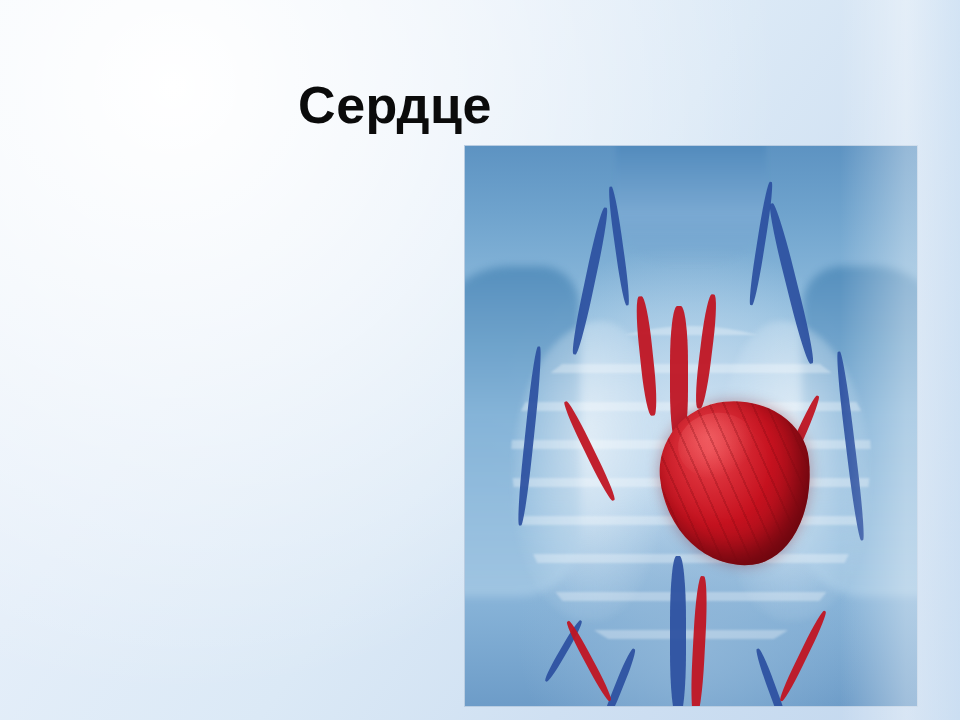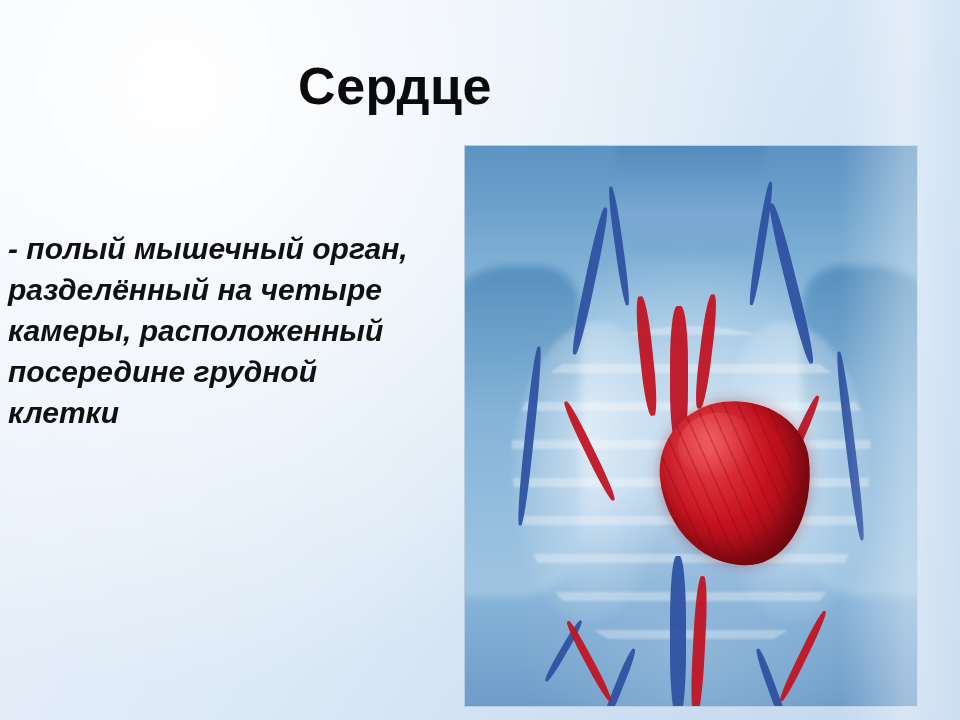--- a/index.html
+++ b/index.html
@@ -33,21 +33,21 @@
     right: 0;
     width: 120px;
     height: 100%;
     background: linear-gradient(90deg, rgba(255,255,255,0) 0%, rgba(255,255,255,0.35) 55%, rgba(210,228,245,0.55) 100%);
     pointer-events: none;
   }
 
   .title {
     position: absolute;
     left: 0;
-    top: 56px;
+    top: 75px;
     width: 790px;
     text-align: center;
     font-size: 52px;
     font-weight: bold;
     color: #0b0b0b;
     letter-spacing: 0.5px;
     font-family: "Liberation Sans", sans-serif;
   }
 
   .body-text {
@@ -203,21 +203,20 @@
     opacity: 0.55;
   }
 </style>
 </head>
 <body>
 
 <div class="slide">
 
   <div class="title">Сердце</div>
 
-  <div class="body-text"> - полый мышечный орган, разделённый на четыре камеры, расположенный посередине грудной клетки</div>
 
   <div class="figure">
     <div class="torso">
       <div class="neck"></div>
       <div class="shoulder-l"></div>
       <div class="shoulder-r"></div>
       <div class="lung-l"></div>
       <div class="lung-r"></div>
       <div class="ribs"></div>
 

